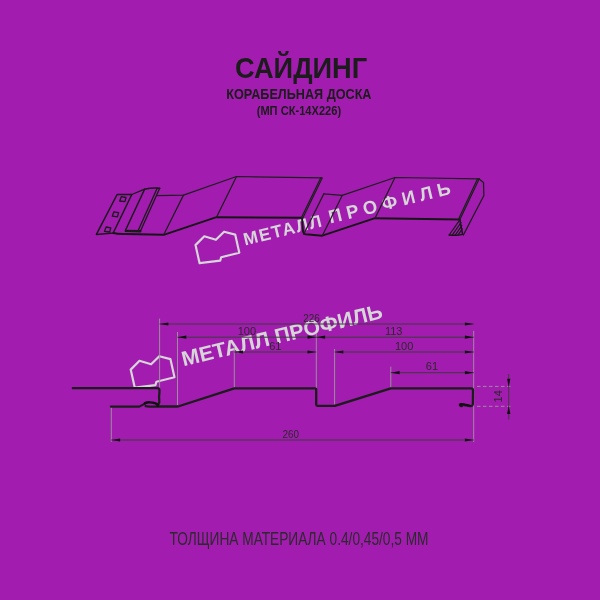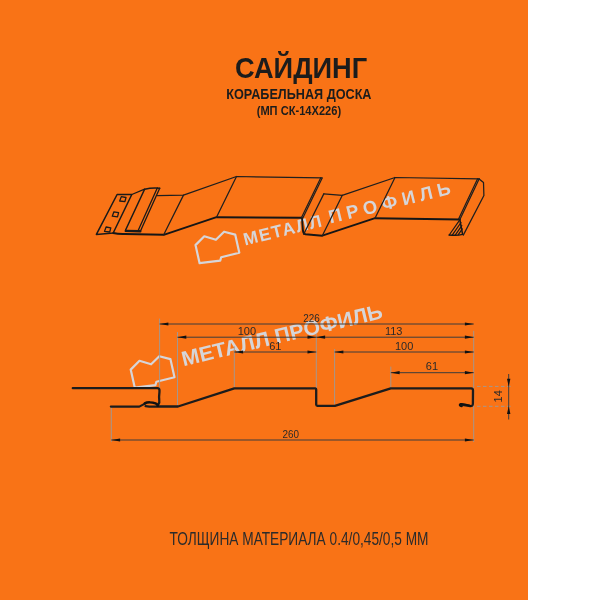--- a/index.html
+++ b/index.html
@@ -1,16 +1,16 @@
 <!DOCTYPE html>
 <html><head>
 <meta charset="utf-8">
 <style>
   html,body{margin:0;padding:0;background:#ffffff;}
-  .page{position:relative;width:528px;height:600px;background:#f97316;overflow:hidden;
+  .page{position:relative;width:600px;height:600px;background:#a21caf;overflow:hidden;
         font-family:"Liberation Sans", sans-serif;}
   svg{position:absolute;left:0;top:0;}
   text{font-family:"Liberation Sans", sans-serif;}
 </style>
 </head>
 <body>
 <div class="page">
 <svg width="600" height="600" viewBox="0 0 600 600">
 
   <text x="235" y="78.1" font-size="30" font-weight="bold" fill="#1c1c1c" textLength="132.2" lengthAdjust="spacingAndGlyphs">САЙДИНГ</text>

